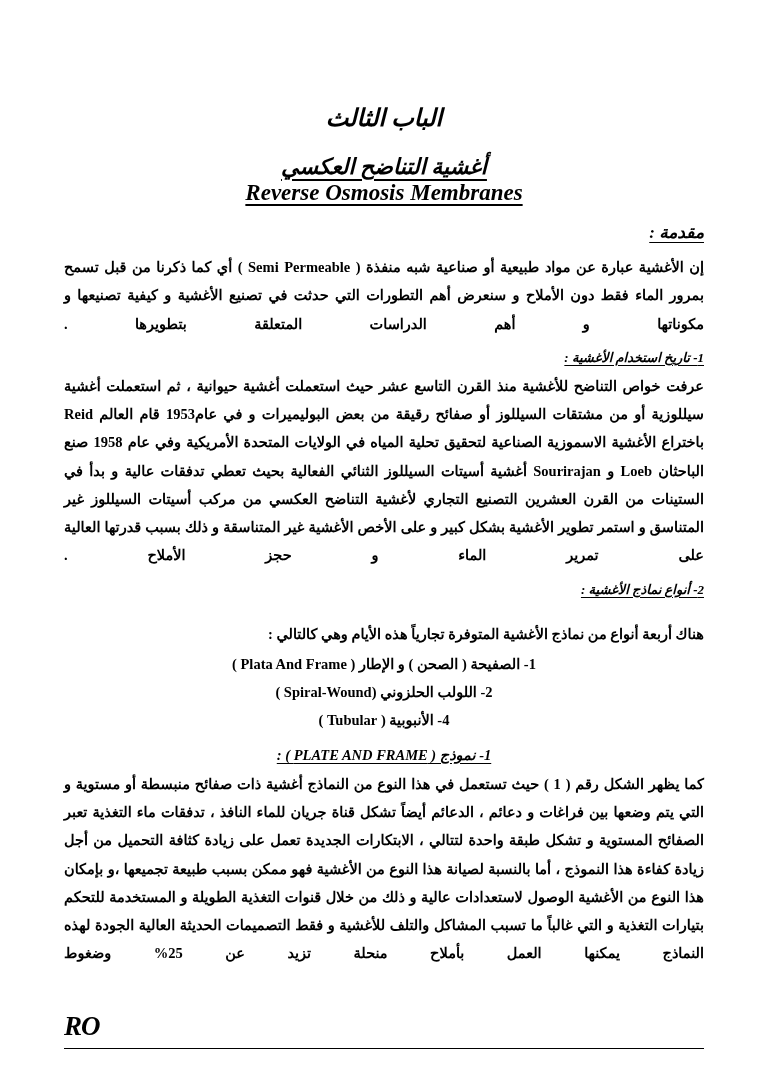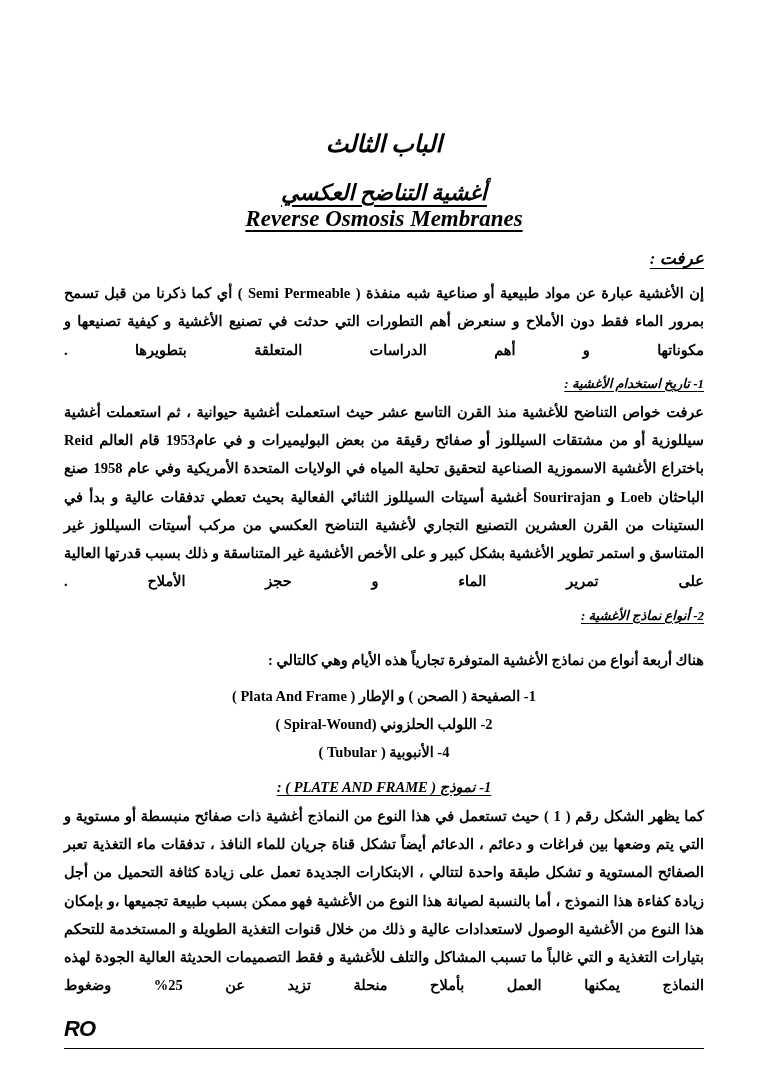--- a/index.html
+++ b/index.html
@@ -12,21 +12,21 @@
     height: 1087px;
     font-family: "Liberation Serif", "DejaVu Serif", serif;
     color: #000000;
     position: relative;
     overflow: hidden;
   }
   .page {
     width: 768px;
     height: 1087px;
     box-sizing: border-box;
-    padding: 112px 64px 40px 64px;
+    padding: 86px 64px 40px 64px;
     position: relative;
   }
 
   
   .title-block {
     text-align: center;
     margin-top: 18px;
   }
   .title-ar-1 {
     font-size: 24px;
@@ -99,21 +99,21 @@
     line-height: 1.95;
     text-align: right;
     margin: 22px 0 2px 0;
     direction: rtl;
     font-weight: bold;
   }
 
   
   ul.model-list {
     list-style: none;
-    margin: 8px 0 6px 0;
+    margin: 2px 0 6px 0;
     padding: 0;
     direction: rtl;
   }
   ul.model-list li {
     font-size: 14.5px;
     line-height: 1.95;
     font-weight: bold;
     text-align: center;
     direction: rtl;
   }
@@ -123,41 +123,41 @@
     position: absolute;
     left: 64px;
     right: 64px;
     bottom: 38px;
   }
   .footer-rule {
     border-top: 1.6px solid #000;
     margin-top: 6px;
   }
   .footer-mark {
-    font-family: Liberation Sans, sans-serif;
-    font-size: 22px;
+    font-family: Liberation Serif, serif;
+    font-size: 27px;
     font-style: italic;
     font-weight: bold;
     direction: ltr;
     text-align: left;
     letter-spacing: -1px;
   }
 </style>
 </head>
 <body>
 
 <div class="page">
 
   <div class="title-block">
     <div class="title-ar-1">الباب الثالث</div>
     <div class="title-ar-2">أغشية التناضح العكسي</div>
     <div class="title-en">Reverse Osmosis Membranes</div>
   </div>
 
-  <div class="sec-head">عرفت :</div>
+  <div class="sec-head">مقدمة :</div>
   <p class="body-par-just">إن الأغشية عبارة عن مواد طبيعية أو صناعية شبه منفذة ( Semi Permeable ) أي كما ذكرنا من قبل تسمح بمرور الماء فقط دون الأملاح و سنعرض أهم التطورات التي حدثت في تصنيع الأغشية و كيفية تصنيعها و مكوناتها و أهم الدراسات المتعلقة بتطويرها .</p>
 
   <div class="sub-head">1- تاريخ استخدام الأغشية :</div>
   <p class="body-par-just">عرفت خواص التناضح للأغشية منذ القرن التاسع عشر حيث استعملت أغشية حيوانية ، ثم استعملت أغشية سيللوزية أو من مشتقات السيللوز أو صفائح رقيقة من بعض البوليميرات و في عام1953 قام العالم Reid باختراع الأغشية الاسموزية الصناعية لتحقيق تحلية المياه في الولايات المتحدة الأمريكية وفي عام 1958 صنع الباحثان Loeb و Sourirajan أغشية أسيتات السيللوز الثنائي الفعالية بحيث تعطي تدفقات عالية و بدأ في الستينات من القرن العشرين التصنيع التجاري لأغشية التناضح العكسي من مركب أسيتات السيللوز غير المتناسق و استمر تطوير الأغشية بشكل كبير و على الأخص الأغشية غير المتناسقة و ذلك بسبب قدرتها العالية على تمرير الماء و حجز الأملاح .</p>
 
   <div class="sub-head">2- أنواع نماذج الأغشية :</div>
   <div class="lead-line">هناك أربعة أنواع من نماذج الأغشية المتوفرة تجارياً هذه الأيام وهي كالتالي :</div>
 
   <ul class="model-list">
     <li>1- الصفيحة ( الصحن ) و الإطار ( Plata And Frame )</li>

